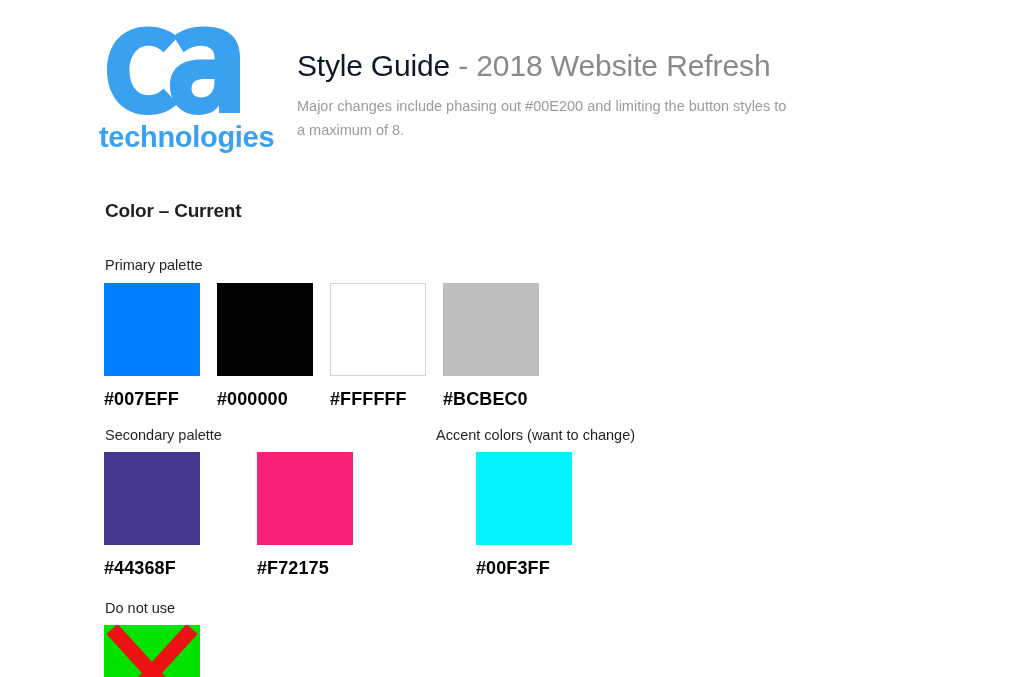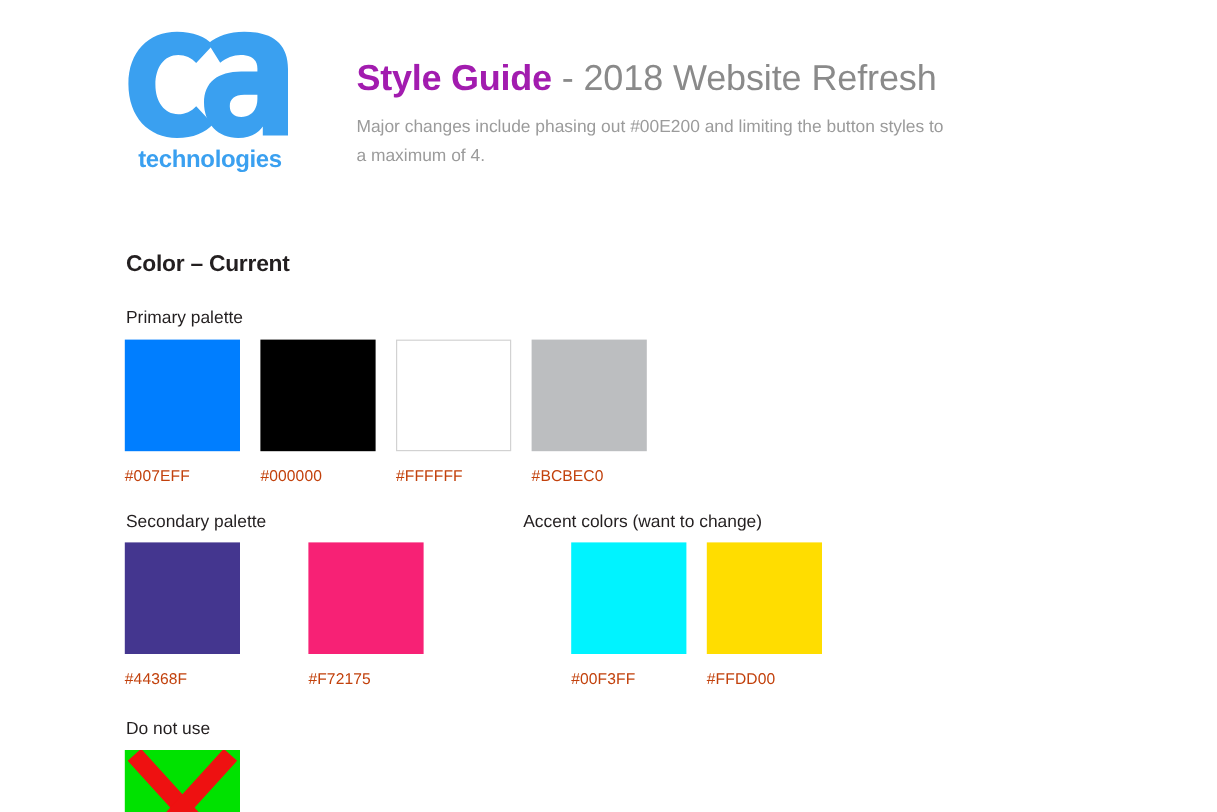--- a/index.html
+++ b/index.html
@@ -32,21 +32,21 @@
     width: 152px;
     text-align: center;
   }
   .logo-mark {
     width: 152px;
     height: 94px;
     display: block;
   }
   .logo-word {
     font-family: "Liberation Sans", sans-serif;
-    font-size: 20px;
+    font-size: 29px;
     font-weight: bold;
     color: #3AA0F0;
     letter-spacing: -0.3px;
     line-height: 1;
     margin-top: 5px;
   }
 
   .title-block {
     position: absolute;
     left: 297px;
@@ -54,22 +54,22 @@
     width: 640px;
   }
   .main-title {
     font-size: 30px;
     line-height: 40px;
     font-weight: normal;
     margin: 0;
     white-space: nowrap;
   }
   .main-title .strong {
-    font-weight: bold;
-    color: #a21caf;
+    font-weight: normal;
+    color: #0f172a;
     letter-spacing: -0.2px;
   }
   .main-title .muted {
     font-weight: normal;
     color: #8a8a8a;
     letter-spacing: -0.1px;
   }
   .subtitle {
     margin: 8px 0 0 0;
     font-size: 14.5px;
@@ -108,23 +108,24 @@
   .swatch-box {
     width: 96px;
     height: 93px;
     box-sizing: border-box;
   }
   .swatch-box.bordered {
     border: 1px solid #d2d2d2;
   }
   .swatch-hex {
     margin-top: 13px;
-    font-size: 13px;
-    color: #c2410c;
+    font-size: 18px;
+    color: #000000;
     letter-spacing: 0.1px;
+    font-weight: bold;
   }
 
   
   .donotuse-box {
     width: 96px;
     height: 59px;
     position: relative;
     overflow: hidden;
   }
   .donotuse-x {
@@ -172,26 +173,26 @@
                  C96 73.5 92.5 70 92.5 64.5
                  C92.5 58.5 96.5 55 104.5 55
                  L115.5 55 Z"></path>
       </g>
     </svg>
     <div class="logo-word">technologies</div>
   </div>
 
   <div class="title-block">
     <h1 class="main-title"><span class="strong">Style Guide</span><span class="muted"> - 2018 Website Refresh</span></h1>
-    <p class="subtitle">Major changes include phasing out #00E200 and limiting the button styles to a maximum of 4.</p>
-  </div>
-
-</div>
-
-<h2 class="section-heading" style="top:210px;text-align:right;">Color – Current</h2>
+    <p class="subtitle">Major changes include phasing out #00E200 and limiting the button styles to a maximum of 8.</p>
+  </div>
+
+</div>
+
+<h2 class="section-heading" style="top:200px;text-align:right;">Color – Current</h2>
 
 <p class="group-label" style="left:105px; top:257px;">Primary palette</p>
 
 <div class="swatch-row" style="left:104px; top:283px;">
 
   <div class="swatch-cell">
     <div class="swatch-box" style="background:#007EFF;"></div>
     <div class="swatch-hex">#007EFF</div>
   </div>
 
@@ -231,24 +232,20 @@
 
 <p class="group-label" style="left:436px; top:427px;">Accent colors (want to change)</p>
 
 <div class="swatch-row" style="left:436px; top:452px;padding-left:40px;">
 
   <div class="swatch-cell">
     <div class="swatch-box" style="background:#00F3FF;"></div>
     <div class="swatch-hex">#00F3FF</div>
   </div>
 
-  <div class="swatch-cell">
-    <div class="swatch-box" style="background:#FFDD00;"></div>
-    <div class="swatch-hex">#FFDD00</div>
-  </div>
 
 </div>
 
 <p class="group-label" style="left:105px; top:600px;">Do not use</p>
 
 <div class="swatch-row" style="left:104px; top:625px;">
   <div class="swatch-cell">
     <div class="donotuse-box" style="background:#00E200;">
       <svg class="donotuse-x" viewBox="0 0 96 96">
         <g stroke="#EE1111" stroke-width="15" stroke-linecap="butt">

